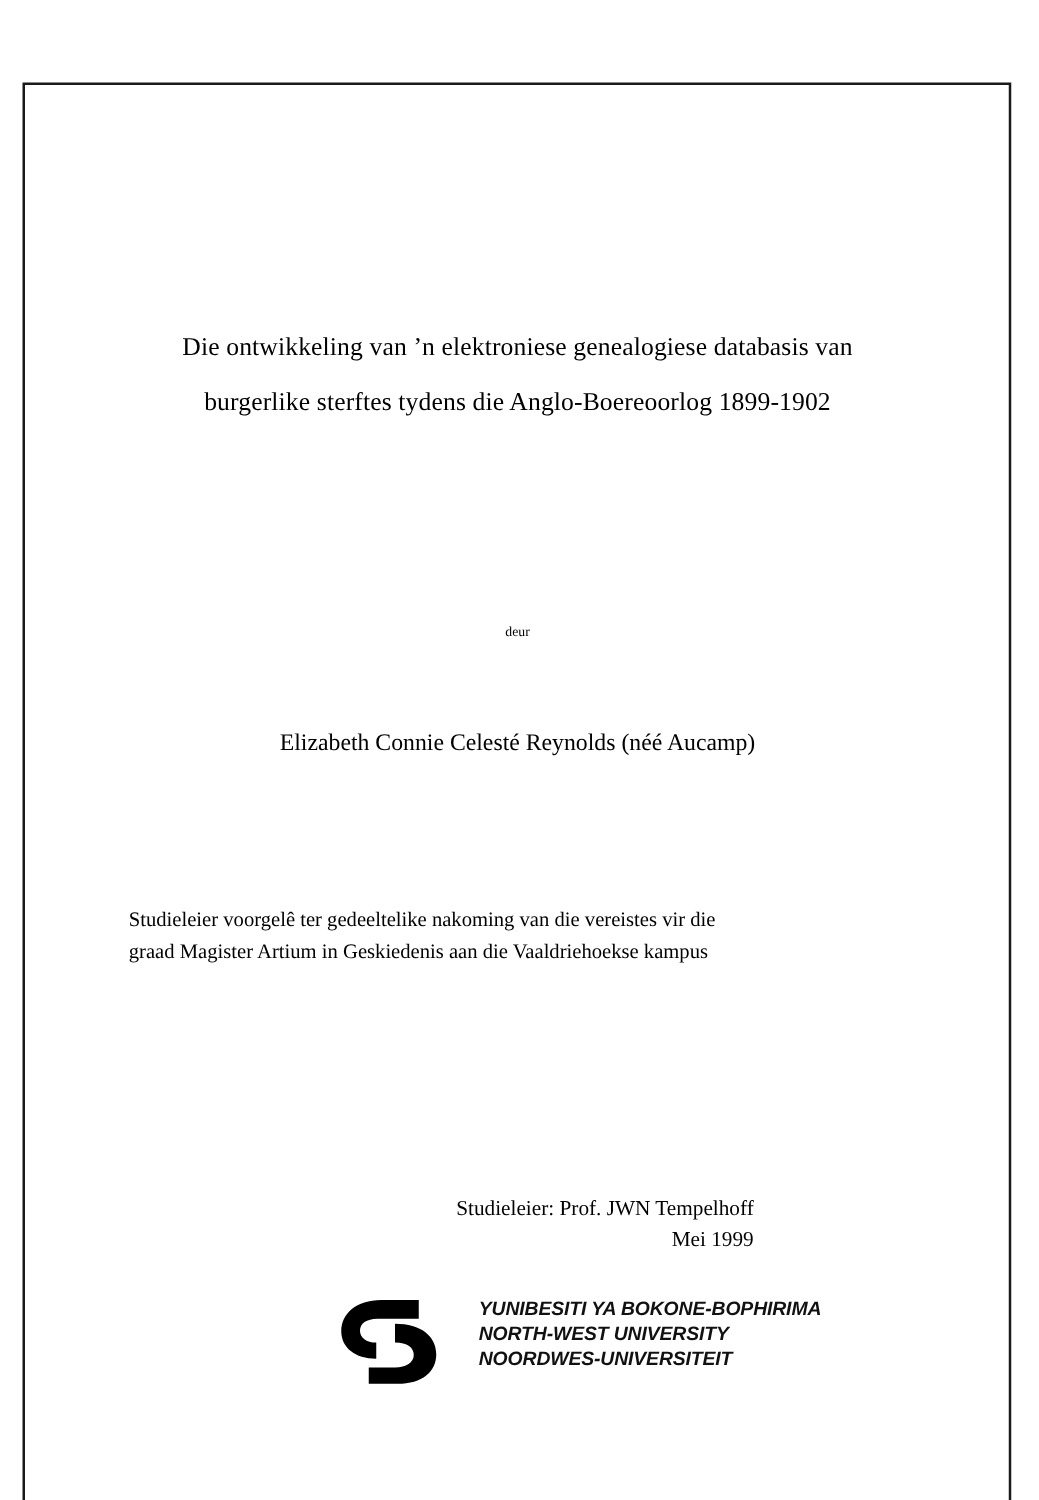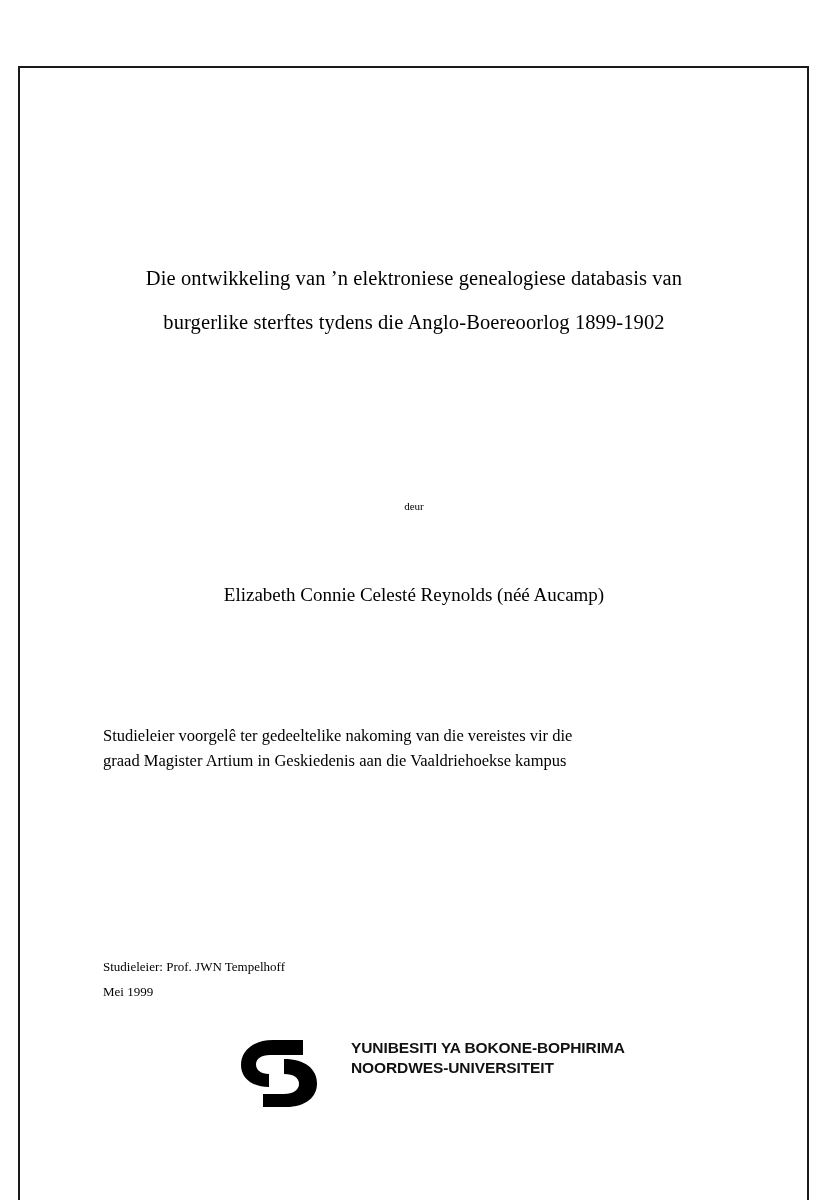--- a/index.html
+++ b/index.html
@@ -87,31 +87,33 @@
     text-align: left;
   }
   .ital {
   }
 
   .supervisor-block {
     position: absolute;
     top: 888px;
     left: 3px;
     width: 500px;
-    font-size: 13px;
+    font-size: 17px;
     line-height: 25px;
+    text-align: right;
   }
 
   
   .logo-wrap {
     position: absolute;
     top: 968px;
-    left: 139px;
+    left: 171px;
     width: 480px;
     height: 78px;
+    font-style: italic;
   }
   .logo-mark {
     position: absolute;
     left: 0;
     top: 4px;
     width: 110px;
     height: 70px;
   }
   .logo-text {
     position: absolute;
@@ -158,18 +160,19 @@
       <div class="logo-mark">
         <svg width="110" height="70" viewBox="0 0 110 70" xmlns="http://www.w3.org/2000/svg" aria-hidden="true">
           <g fill="#000000">
             <path d="M34 2 C14 2 2 13 2 27 C2 40 13 49 30 49 L30 36 C22 36 17 32 17 26.5 C17 21 22 17 31 17 L64 17 L64 2 Z"></path>
             <path d="M45 21 L45 36 C55 36 60 40 60 46 C60 52 54 56 45 56 L24 56 L24 69 L47 69 C67 69 78 59 78 45.5 C78 31 66 21 45 21 Z"></path>
           </g>
         </svg>
       </div>
       <div class="logo-text">
         <div>YUNIBESITI YA BOKONE-BOPHIRIMA</div>
+        <div>NORTH-WEST UNIVERSITY</div>
         <div>NOORDWES-UNIVERSITEIT</div>
       </div>
     </div>
 
   </div>
 </div>
 
 </body></html>

